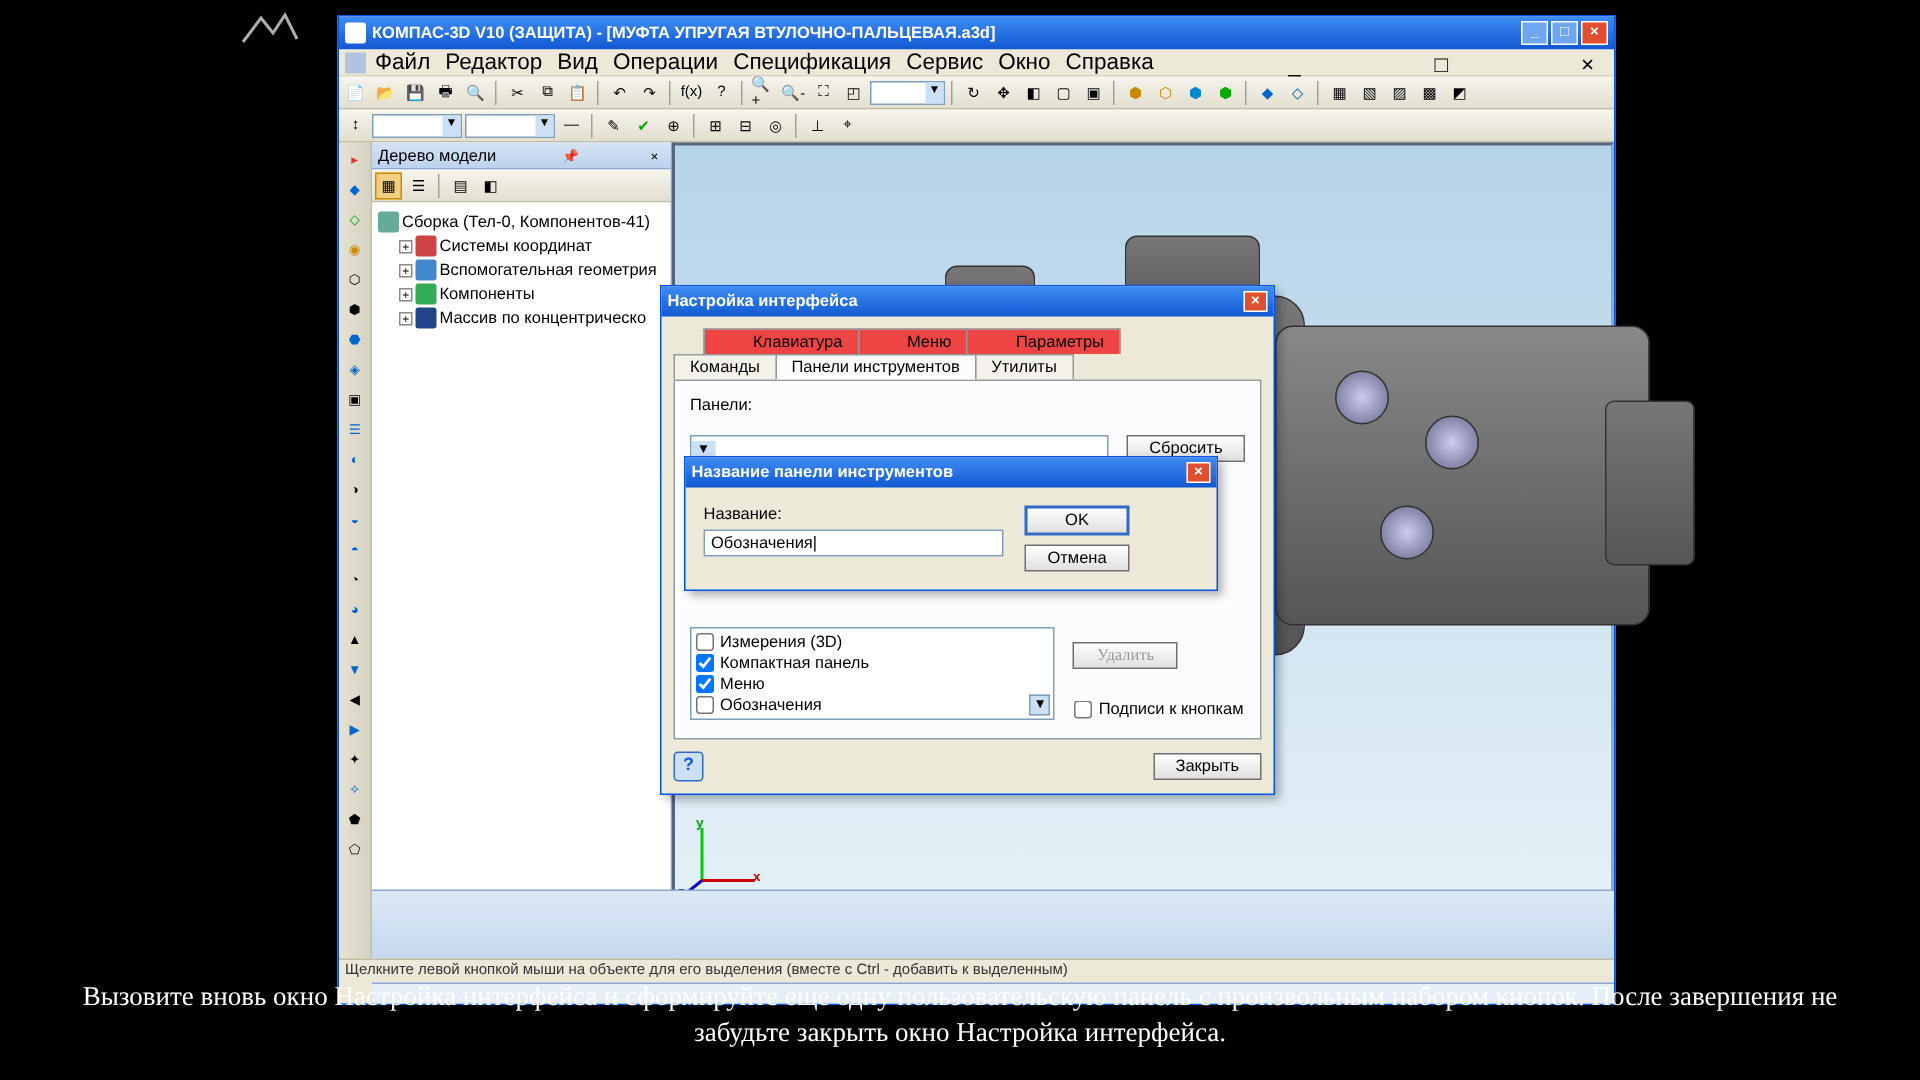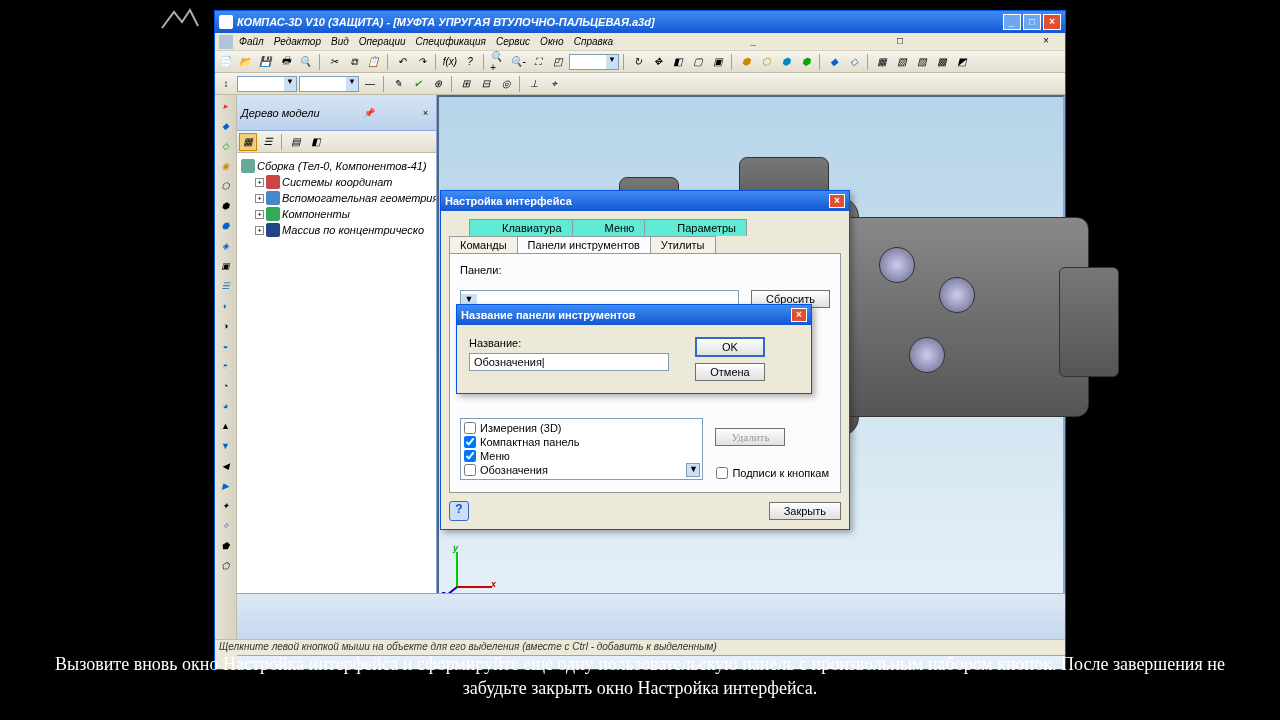--- a/index.html
+++ b/index.html
@@ -1,35 +1,35 @@
 <!DOCTYPE html>
 <html><head>
 <meta charset="utf-8">
 <style>
 * { box-sizing: border-box; margin: 0; padding: 0; font-family: Tahoma, sans-serif; }
 body { background: #000; width: 1280px; height: 720px; overflow: hidden; position: relative; }
-.app-frame { position: absolute; left: 214px; top: 10px; width: 852px; height: 660px; background: #ece9d8; border: 1px solid #0055e5; font-style: italic; }
+.app-frame { position: absolute; left: 225px; top: 10px; width: 852px; height: 660px; background: #ece9d8; border: 1px solid #0055e5; }
 .titlebar { height: 22px; background: linear-gradient(#3f8cf3,#1158d1); display: flex; align-items: center; padding: 0 4px; color: #fff; font-size: 11px; font-weight: bold; }
 .titlebar .icon { width: 14px; height: 14px; background: #fff; margin-right: 4px; border-radius: 2px; }
 .titlebar .spacer { flex: 1; }
 .winbtn { width: 18px; height: 16px; margin-left: 2px; font-size: 10px; text-align: center; line-height: 14px; border: 1px solid #fff; background: #6ea7f0; cursor: default; }
 .winbtn.close { background: #e05030; }
-.menubar { height: 18px; background: #ece9d8; display: flex; align-items: center; padding: 0 4px; font-size: 10px; border-bottom: 1px solid #d6d2c2; }
+.menubar { height: 18px; background: #ece9d8; display: flex; align-items: center; padding: 0 4px; font-size: 15px; border-bottom: 1px solid #d6d2c2; }
 .menubar .mi { margin-right: 10px; }
 .menubar .ricon { width: 14px; height: 14px; margin-left: auto; margin-right: 4px; }
 .toolbar { height: 22px; background: linear-gradient(#f6f4ec,#e2dfcf); border-bottom: 1px solid #bfbca8; display: flex; align-items: center; padding: 0 2px; gap: 2px; overflow: hidden; }
 .tbtn { width: 18px; height: 18px; border: 1px solid transparent; display: flex; align-items: center; justify-content: center; font-size: 10px; }
 .tsep { width: 2px; height: 16px; border-left: 1px solid #a0a0a0; margin: 0 2px; }
 .tcombo { width: 50px; height: 16px; background: #fff; border: 1px solid #7f9db9; display: flex; }
 .tcombo .arrow { width: 12px; background: #cbe0f5; margin-left: auto; font-size: 8px; text-align: center; }
 .workspace { position: absolute; top: 84px; left: 0; right: 0; bottom: 30px; display: flex; }
 .lefttools { width: 22px; background: linear-gradient(90deg,#e6e3d5,#d6d2c2); border-right: 1px solid #bfbca8; display: flex; flex-direction: column; align-items: center; padding-top: 2px; gap: 2px; }
 .ltbtn { width: 18px; height: 18px; border: 1px solid transparent; font-size: 9px; display:flex; align-items:center; justify-content:center; }
 .tree-panel { width: 200px; background: #f5f3e8; border-right: 1px solid #8ba8d4; display: flex; flex-direction: column; }
-.tree-head { height: 36px; background: linear-gradient(#d6e4f4,#bcd2ee); font-size: 11px; padding: 2px 4px; border-bottom: 1px solid #8ba8d4; display:flex; align-items:center;text-align:right; }
+.tree-head { height: 18px; background: linear-gradient(#d6e4f4,#bcd2ee); font-size: 11px; padding: 2px 4px; border-bottom: 1px solid #8ba8d4; display:flex; align-items:center;text-align:right; }
 .tree-head .pin { margin-left: auto; font-size: 9px; margin-right:4px; }
 .tree-toolbar { height: 22px; background: linear-gradient(#f6f4ec,#e2dfcf); border-bottom: 1px solid #bfbca8; display:flex; align-items:center; gap:2px; padding:0 2px; }
 .tree-body { flex: 1; background: #fff; overflow: hidden; font-size: 11px; padding: 4px; }
 .tnode { display: flex; align-items: center; margin: 2px 0; gap: 2px; white-space: nowrap; }
 .tnode .tico { width: 14px; height: 14px; background: #4a90d9; border-radius: 2px; flex-shrink:0; }
 .tnode .plus { width: 9px; height: 9px; border: 1px solid #888; font-size: 8px; line-height: 7px; text-align: center; flex-shrink:0; }
 .tnode.sub { margin-left: 14px; }
 .tree-scroll { height: 14px; background: #ece9d8; border-top: 1px solid #bfbca8; display:flex; }
 .tree-scroll .sbtn { width: 14px; background: #cbe0f5; border: 1px solid #8ba8d4; font-size:8px; text-align:center; }
 .tree-scroll .track { flex:1; background:#e8e4d4; }
@@ -43,21 +43,21 @@
 .propbar { position: absolute; bottom: 0; left: 22px; right: 0; height: 14px; background: #e6eef8; border-top: 1px solid #8ba8d4; }
 .bottombar { position: absolute; left: 22px; right: 0; bottom: 30px; height: 46px; background: linear-gradient(#dce8f5,#c6d8ee); border-top: 1px solid #8ba8d4; }
 
 
 .dialog { position: absolute; background: #ece9d8; border: 1px solid #0055e5; box-shadow: 3px 3px 6px rgba(0,0,0,.3); }
 .dlg-title { height: 20px; background: linear-gradient(#3f8cf3,#1158d1); color: #fff; font-size: 11px; font-weight: bold; display: flex; align-items: center; padding: 0 4px; }
 .dlg-title .x { margin-left: auto; width: 16px; height: 14px; background: #e05030; color: #fff; font-size: 10px; text-align: center; line-height: 12px; border: 1px solid #fff; }
 .dlg-body { padding: 8px; font-size: 11px; }
 .tabsrow { display: flex; }
 .tab { border: 1px solid #919b9c; border-bottom: none; padding: 2px 10px; background: #f4f2e8; margin-right: -1px; font-size: 11px; position: relative; }
-.tab.back { background: #5eead4; padding-left: 32px; }
+.tab.back { background: #ef4444; padding-left: 32px; }
 .tab.active { background: #fcfcfe; z-index: 2; }
 .tabpane { border: 1px solid #919b9c; background: #fcfcfe; padding: 10px; min-height: 240px; position: relative; }
 .combo { border: 1px solid #7f9db9; background: #fff; height: 18px; display: flex; align-items: center; font-size: 11px; }
 .combo .val { padding: 0 4px; flex: 1; background: #316ac5; color: #fff; height: 100%; display:flex; align-items:center; }
 .combo .ar { width: 16px; background: #cbe0f5; text-align: center; font-size: 9px; }
 .btn { border: 1px solid #707070; background: linear-gradient(#fefefe,#e0e0e0); padding: 2px 14px; font-size: 11px; min-width: 70px; text-align: center; }
 .btn.disabled { color: #999; font-family: Liberation Serif, serif; }
 .chklist { border: 1px solid #7f9db9; background: #fff; padding: 2px; }
 .chk { display: flex; align-items: center; gap: 4px; font-size: 11px; padding: 1px; }
 .chk input { width: 12px; height: 12px; }
@@ -351,21 +351,21 @@
       <div class="btn">Закрыть</div>
     </div>
   </div>
 </div>
 
 <div class="dialog" style="left:456px;top:304px;width:356px;">
   <div class="dlg-title">
     <span>Название панели инструментов</span>
     <div class="x">×</div>
   </div>
-  <div class="dlg-body" style="display:flex;gap:26px;align-items:flex-start;padding:12px">
+  <div class="dlg-body" style="display:flex;gap:14px;align-items:flex-start;padding:12px">
     <div>
       <div style="margin-bottom:4px">Название:</div>
       <div class="input"><span>Обозначения|</span></div>
     </div>
     <div style="display:flex;flex-direction:column;gap:6px">
       <div class="btn primary">OK</div>
       <div class="btn">Отмена</div>
     </div>
   </div>
 </div>

